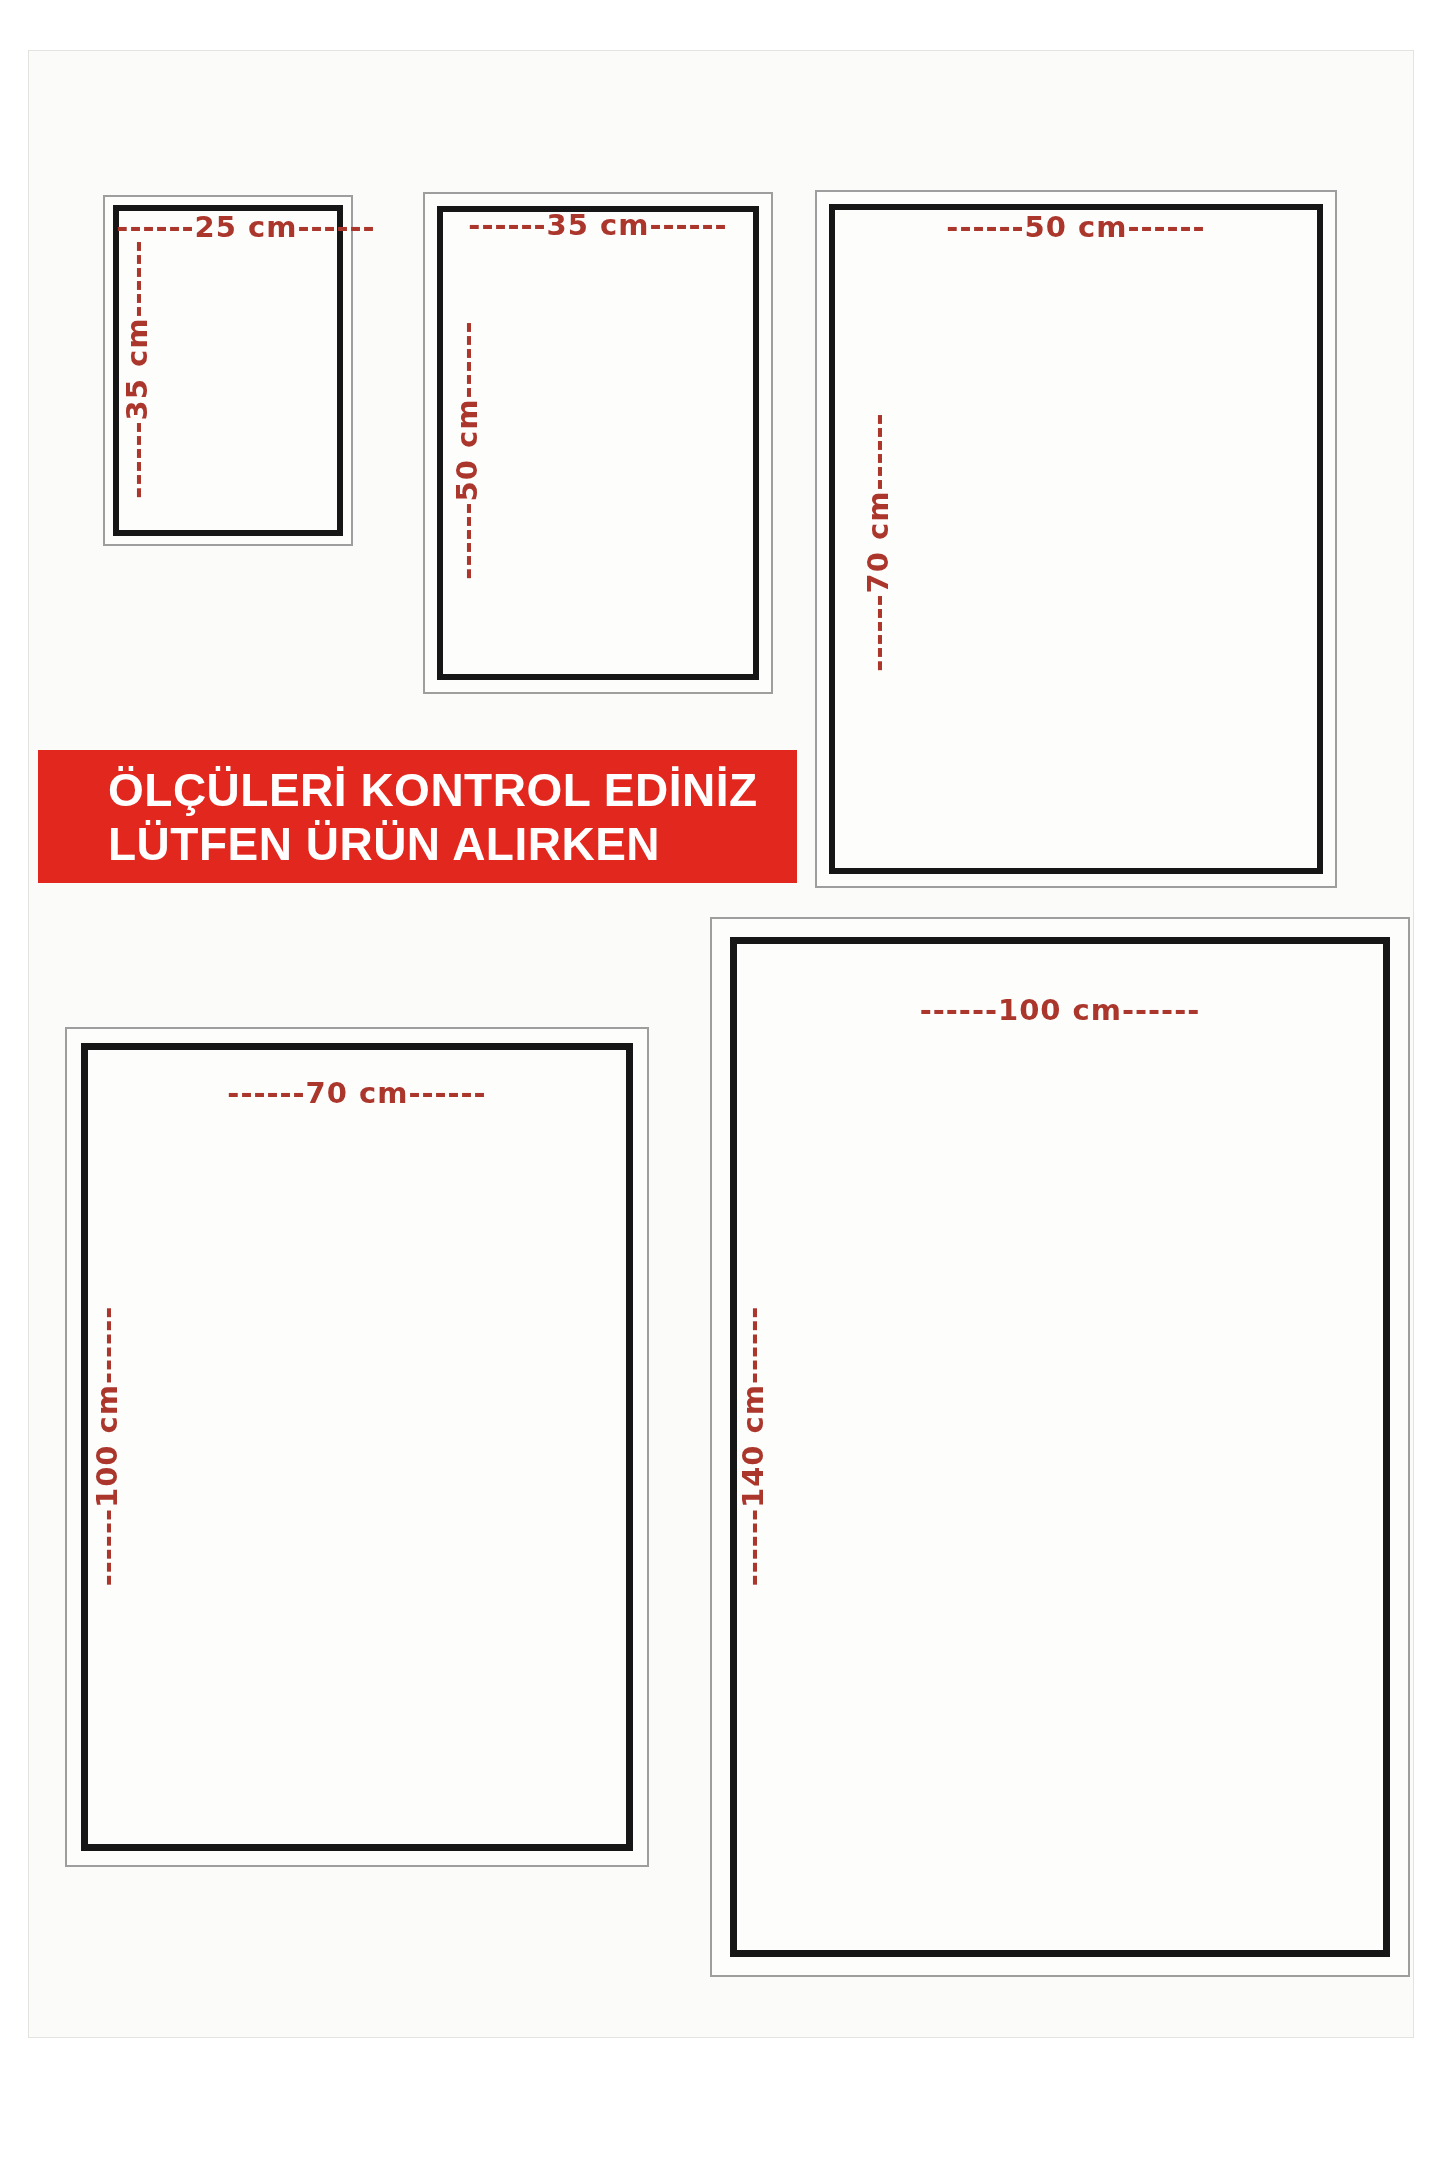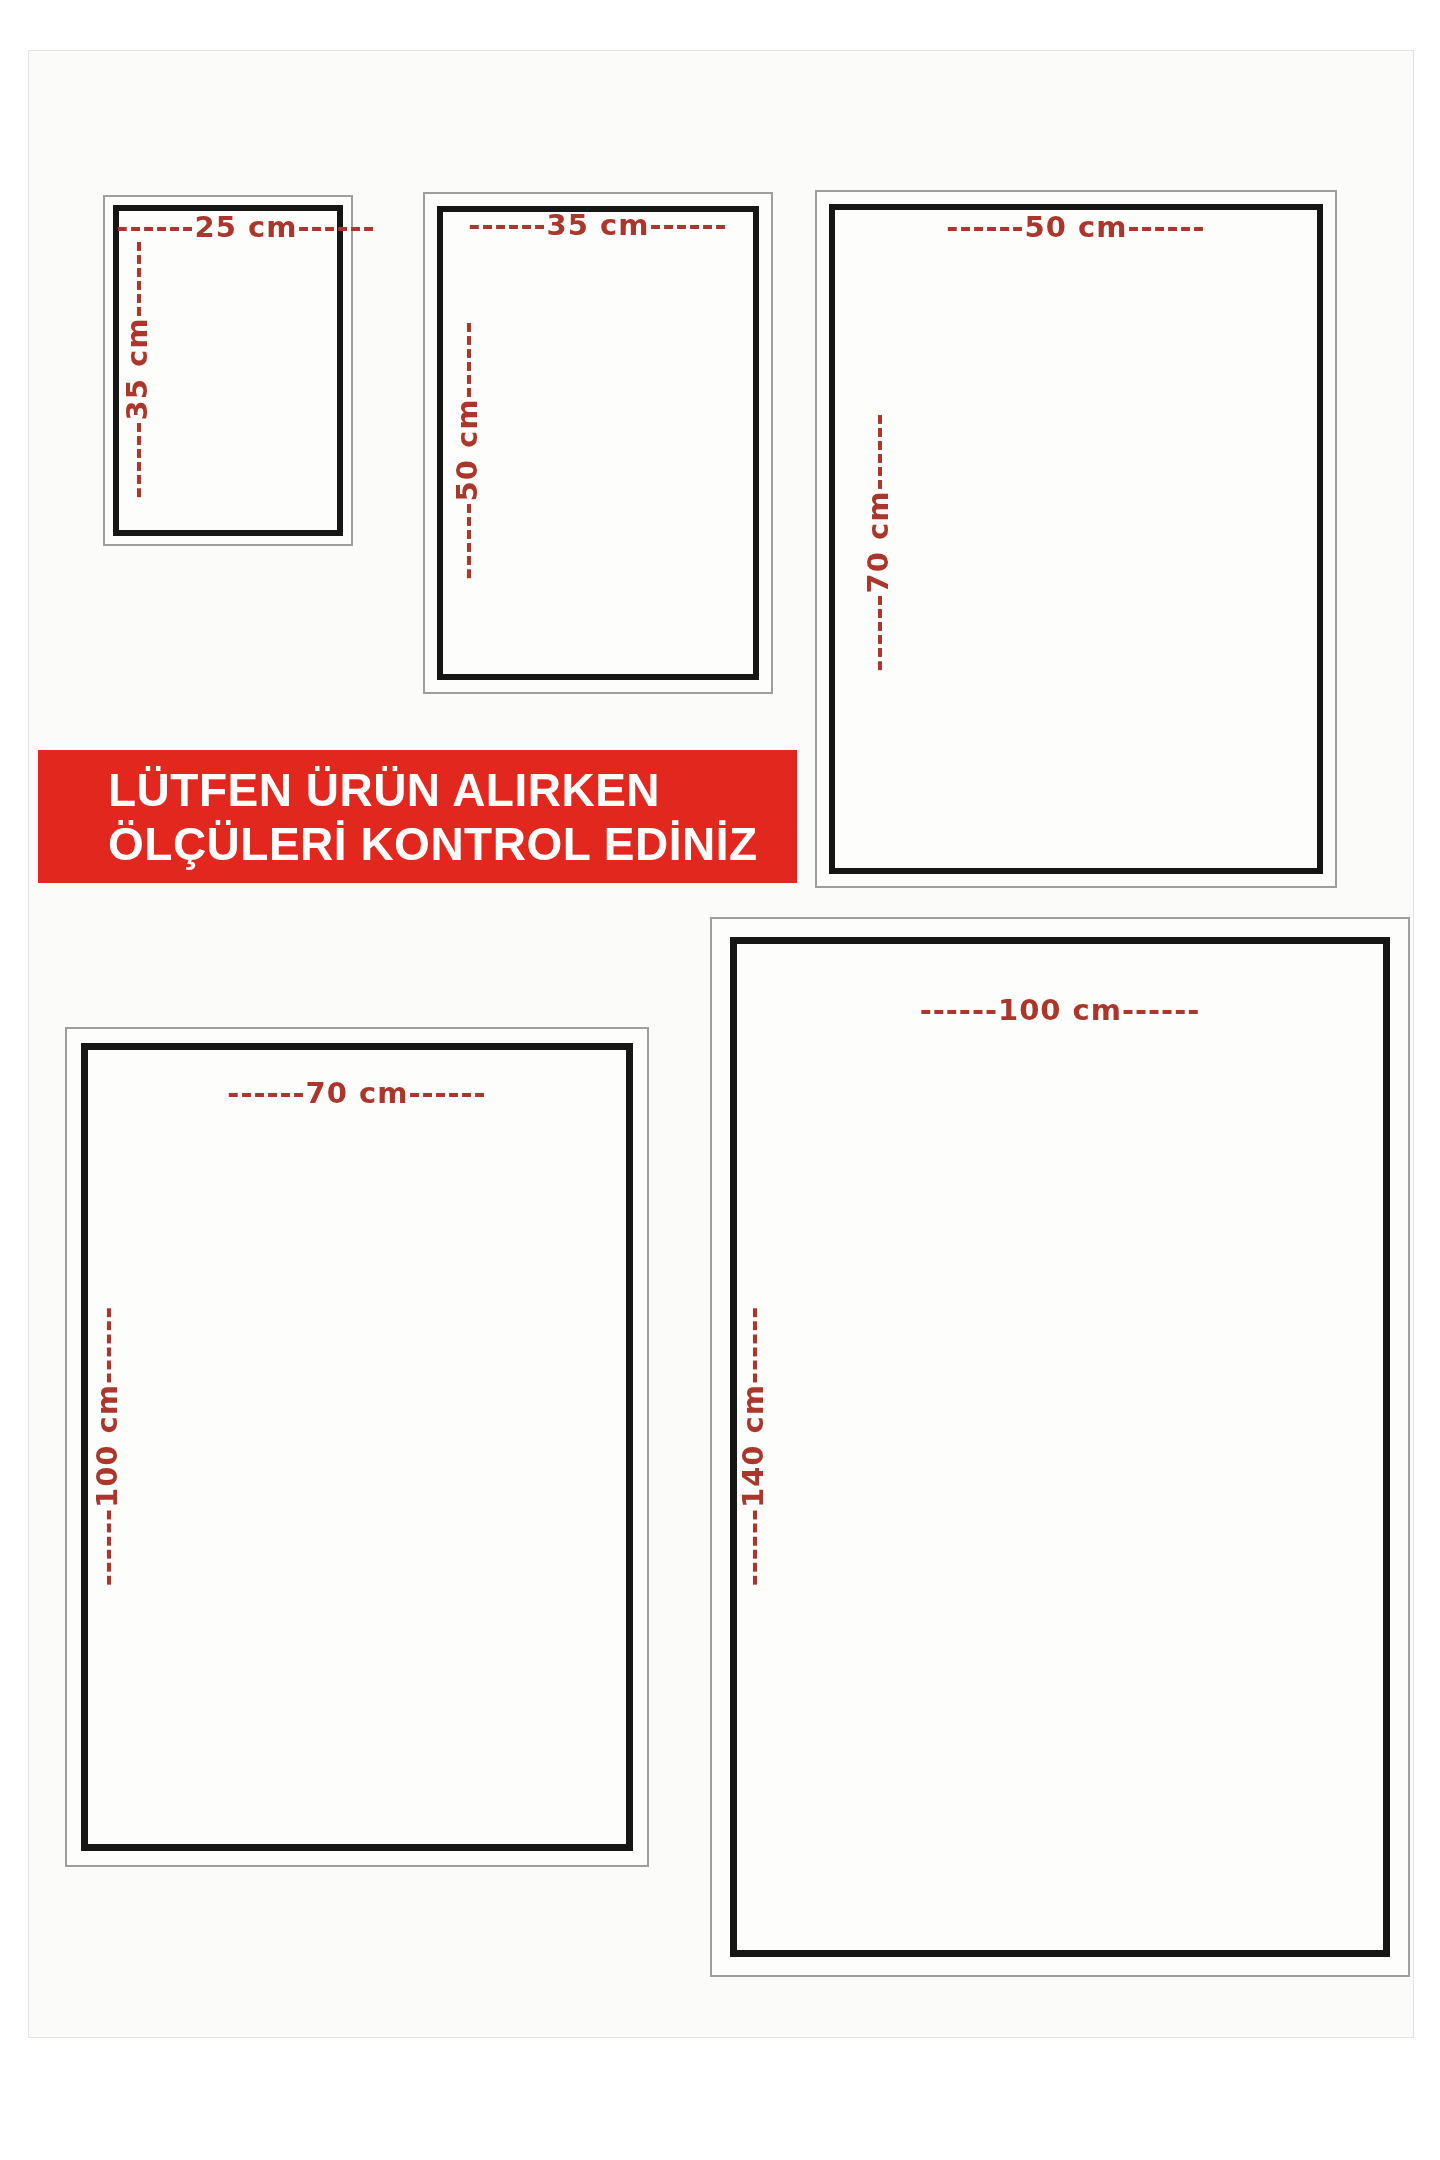--- a/index.html
+++ b/index.html
@@ -119,17 +119,17 @@
   <div class="dim h4">------70 cm------</div>
   <div class="dim vlab v4">------100 cm------</div>
 
   <div class="box b5">
     <div class="inner i5"></div>
   </div>
   <div class="dim h5">------100 cm------</div>
   <div class="dim vlab v5">------140 cm------</div>
 
   <div class="banner">
+    <div>ÖLÇÜLERİ KONTROL EDİNİZ</div>
     <div>LÜTFEN ÜRÜN ALIRKEN</div>
-    <div>ÖLÇÜLERİ KONTROL EDİNİZ</div>
   </div>
 
 </div>
 
 </body></html>

